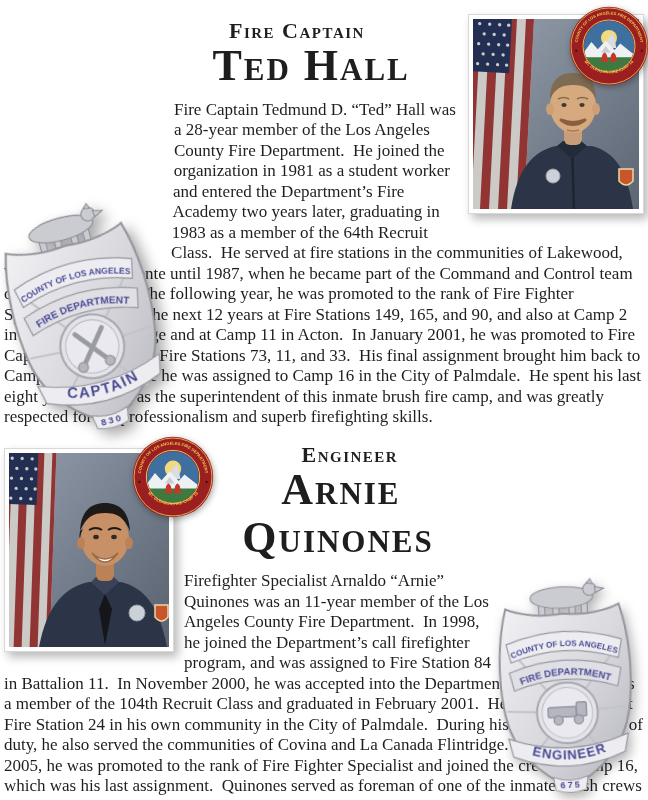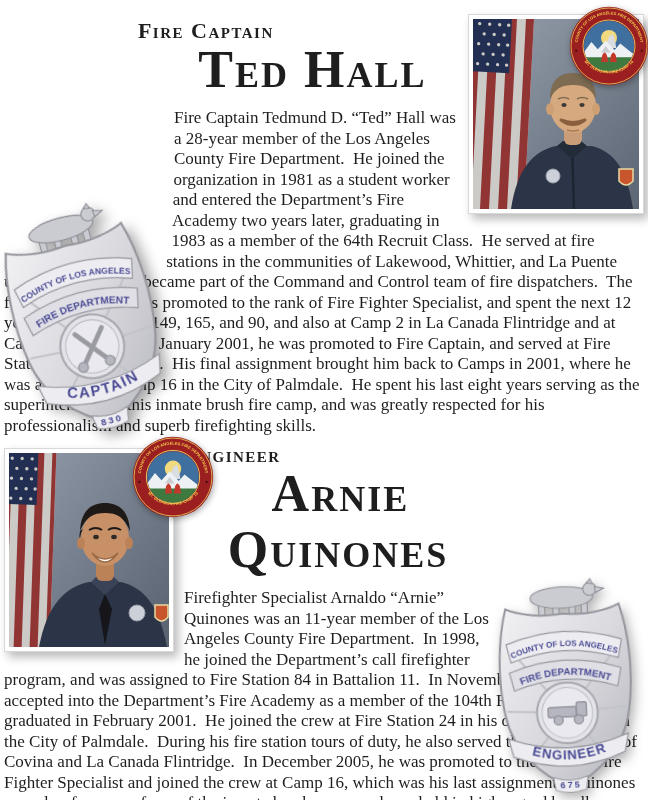--- a/index.html
+++ b/index.html
@@ -22,22 +22,22 @@
   .badge-captain-float svg{display:block;transform:rotate(-15deg);transform-origin:50% 45%;margin:10px 0 0 -2px;
      filter:drop-shadow(5px 7px 7px rgba(0,0,0,.35));}
   .badge-engineer-float{float:right;width:160px;height:222px;margin-top:135px;
      shape-outside:polygon(66px 0,160px 0,160px 222px,26px 222px,16px 170px,14px 120px,20px 70px,34px 30px);
      shape-margin:6px;}
   .badge-engineer-float svg{display:block;transform:rotate(-3deg);margin-left:6px;
      filter:drop-shadow(3px 5px 6px rgba(0,0,0,.3));}
 
   
   .rank-label{font-variant:small-caps;font-weight:600;font-size:22px;letter-spacing:1.5px;
-     line-height:1.0;}
-  .person-name{font-variant:small-caps;font-weight:600;font-size:52px;letter-spacing:2px;
+     text-align:center;line-height:1.0;}
+  .person-name{font-variant:small-caps;font-weight:600;font-size:44px;letter-spacing:2px;
      text-align:center;line-height:1.08;margin:0;}
   .header-ted{padding-right:70px;padding-top:20px;}
   .header-arnie{padding-top:2px;}
 
   
   .bio{font-size:17px;line-height:20.5px;margin:10px 0 0 0;text-align:left;white-space:pre-wrap;}
   .s2{clear:both;padding-top:2px;}
 </style>
 </head>
 <body>

